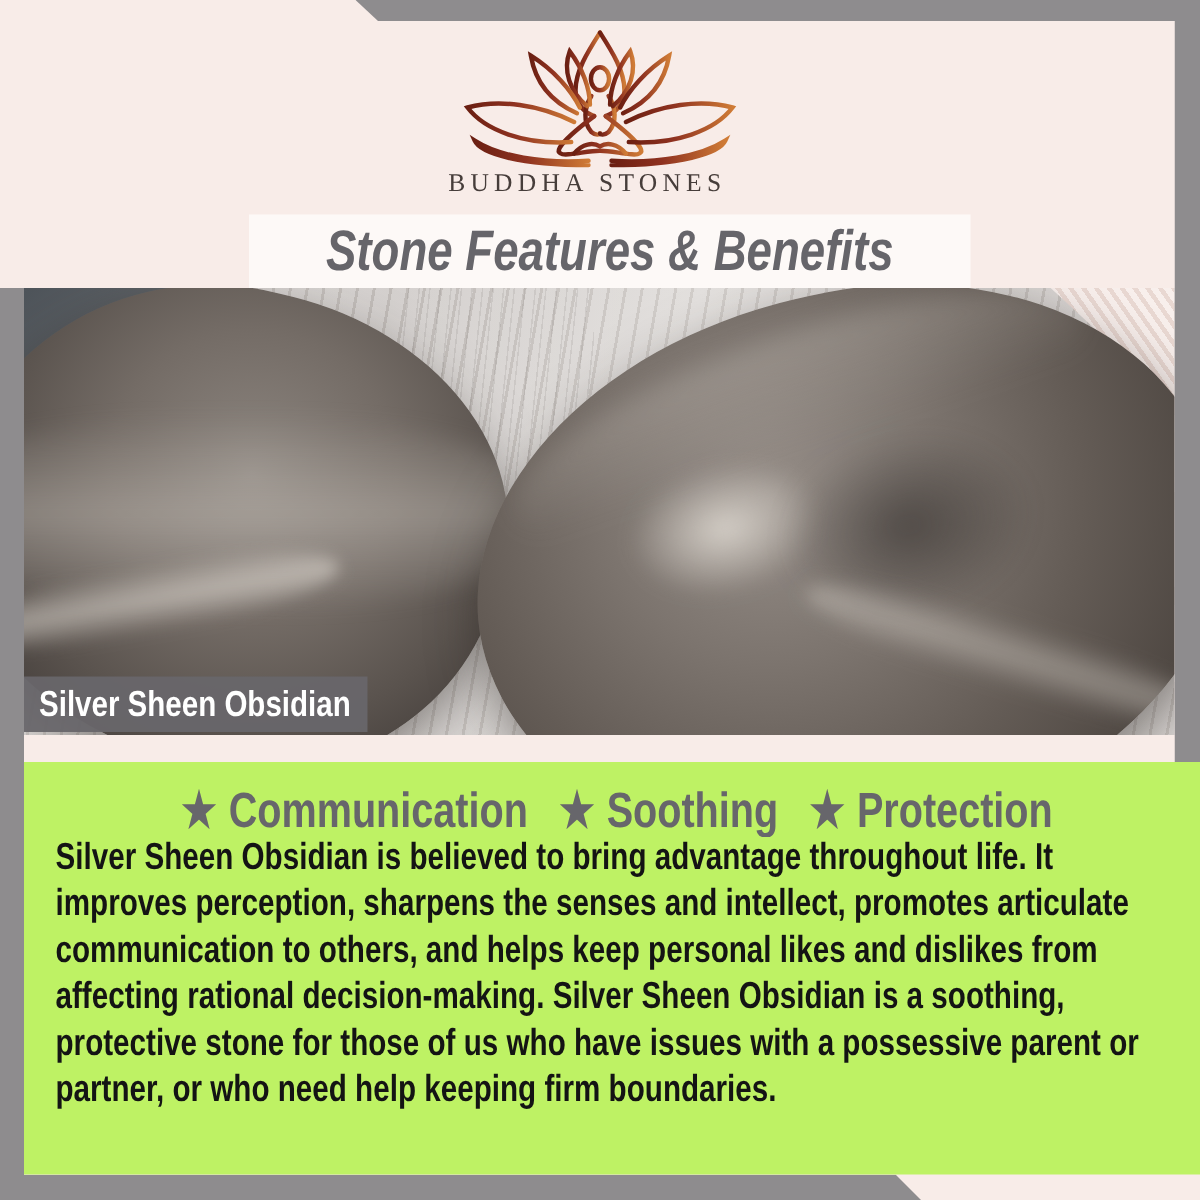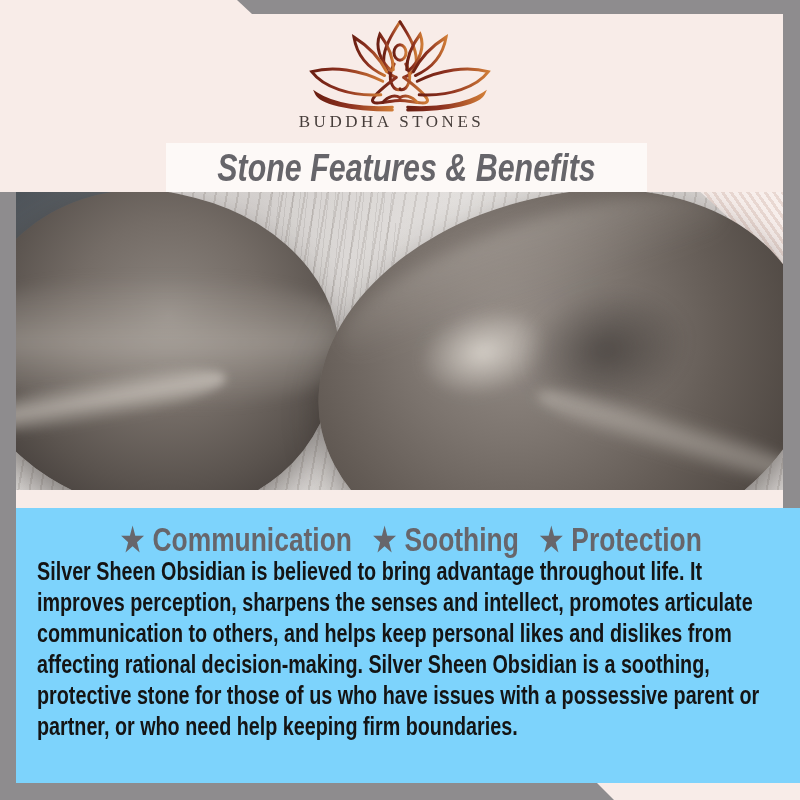--- a/index.html
+++ b/index.html
@@ -61,21 +61,21 @@
        background:linear-gradient(to bottom,transparent,rgba(214,208,200,.45),transparent);}
   .sr4{left:8%;top:6%;width:80%;height:30%;transform:rotate(-6deg);filter:blur(8px);
        background:linear-gradient(to bottom,rgba(220,214,206,.25),transparent 70%);}
 
   
   .badge{position:absolute;left:0;top:259px;width:229px;height:37px;background:rgba(104,102,106,.95);}
   .badge-text{margin-left:10px;line-height:38px;font-weight:700;font-size:24px;color:#ffffff;
               white-space:nowrap;display:inline-block;transform:scaleX(.82);transform-origin:left;}
 
   
-  .panel{position:absolute;left:16px;top:508px;width:784px;height:275px;background:#7dd3fc;}
+  .panel{position:absolute;left:16px;top:508px;width:784px;height:275px;background:#bef264;}
   .benefits{position:absolute;left:20px;top:12px;width:744px;text-align:center;white-space:nowrap;
             font-weight:700;font-size:33px;color:#67666b;
             transform:scaleX(.8);transform-origin:center;}
   .benefit{margin:0 13px;}
   .star{margin-right:10px;}
   .paragraph{position:absolute;left:21px;top:48px;width:1000px;
              font-weight:700;font-size:25px;line-height:31px;color:#141414;
              transform:scaleX(.79);transform-origin:left top;}
   .para-line{white-space:nowrap;}
 </style>
@@ -90,20 +90,23 @@
     <div class="selenite"></div>
     <div class="stone stone-left">
       <div class="sheen sl1"></div>
       <div class="sheen sl2"></div>
     </div>
     <div class="stone stone-right">
       <div class="sheen sr4"></div>
       <div class="sheen sr1"></div>
       <div class="sheen sr2"></div>
       <div class="sheen sr3"></div>
+    </div>
+    <div class="badge">
+      <span class="badge-text">Silver Sheen Obsidian</span>
     </div>
   </div>
 
   <div class="gray band-top"></div>
   <div class="gray strip-right"></div>
   <div class="gray strip-left"></div>
   <div class="gray band-bottom"></div>
 
   <div class="logo-wrap">
     <svg class="lotus" viewBox="0 0 200 100">

